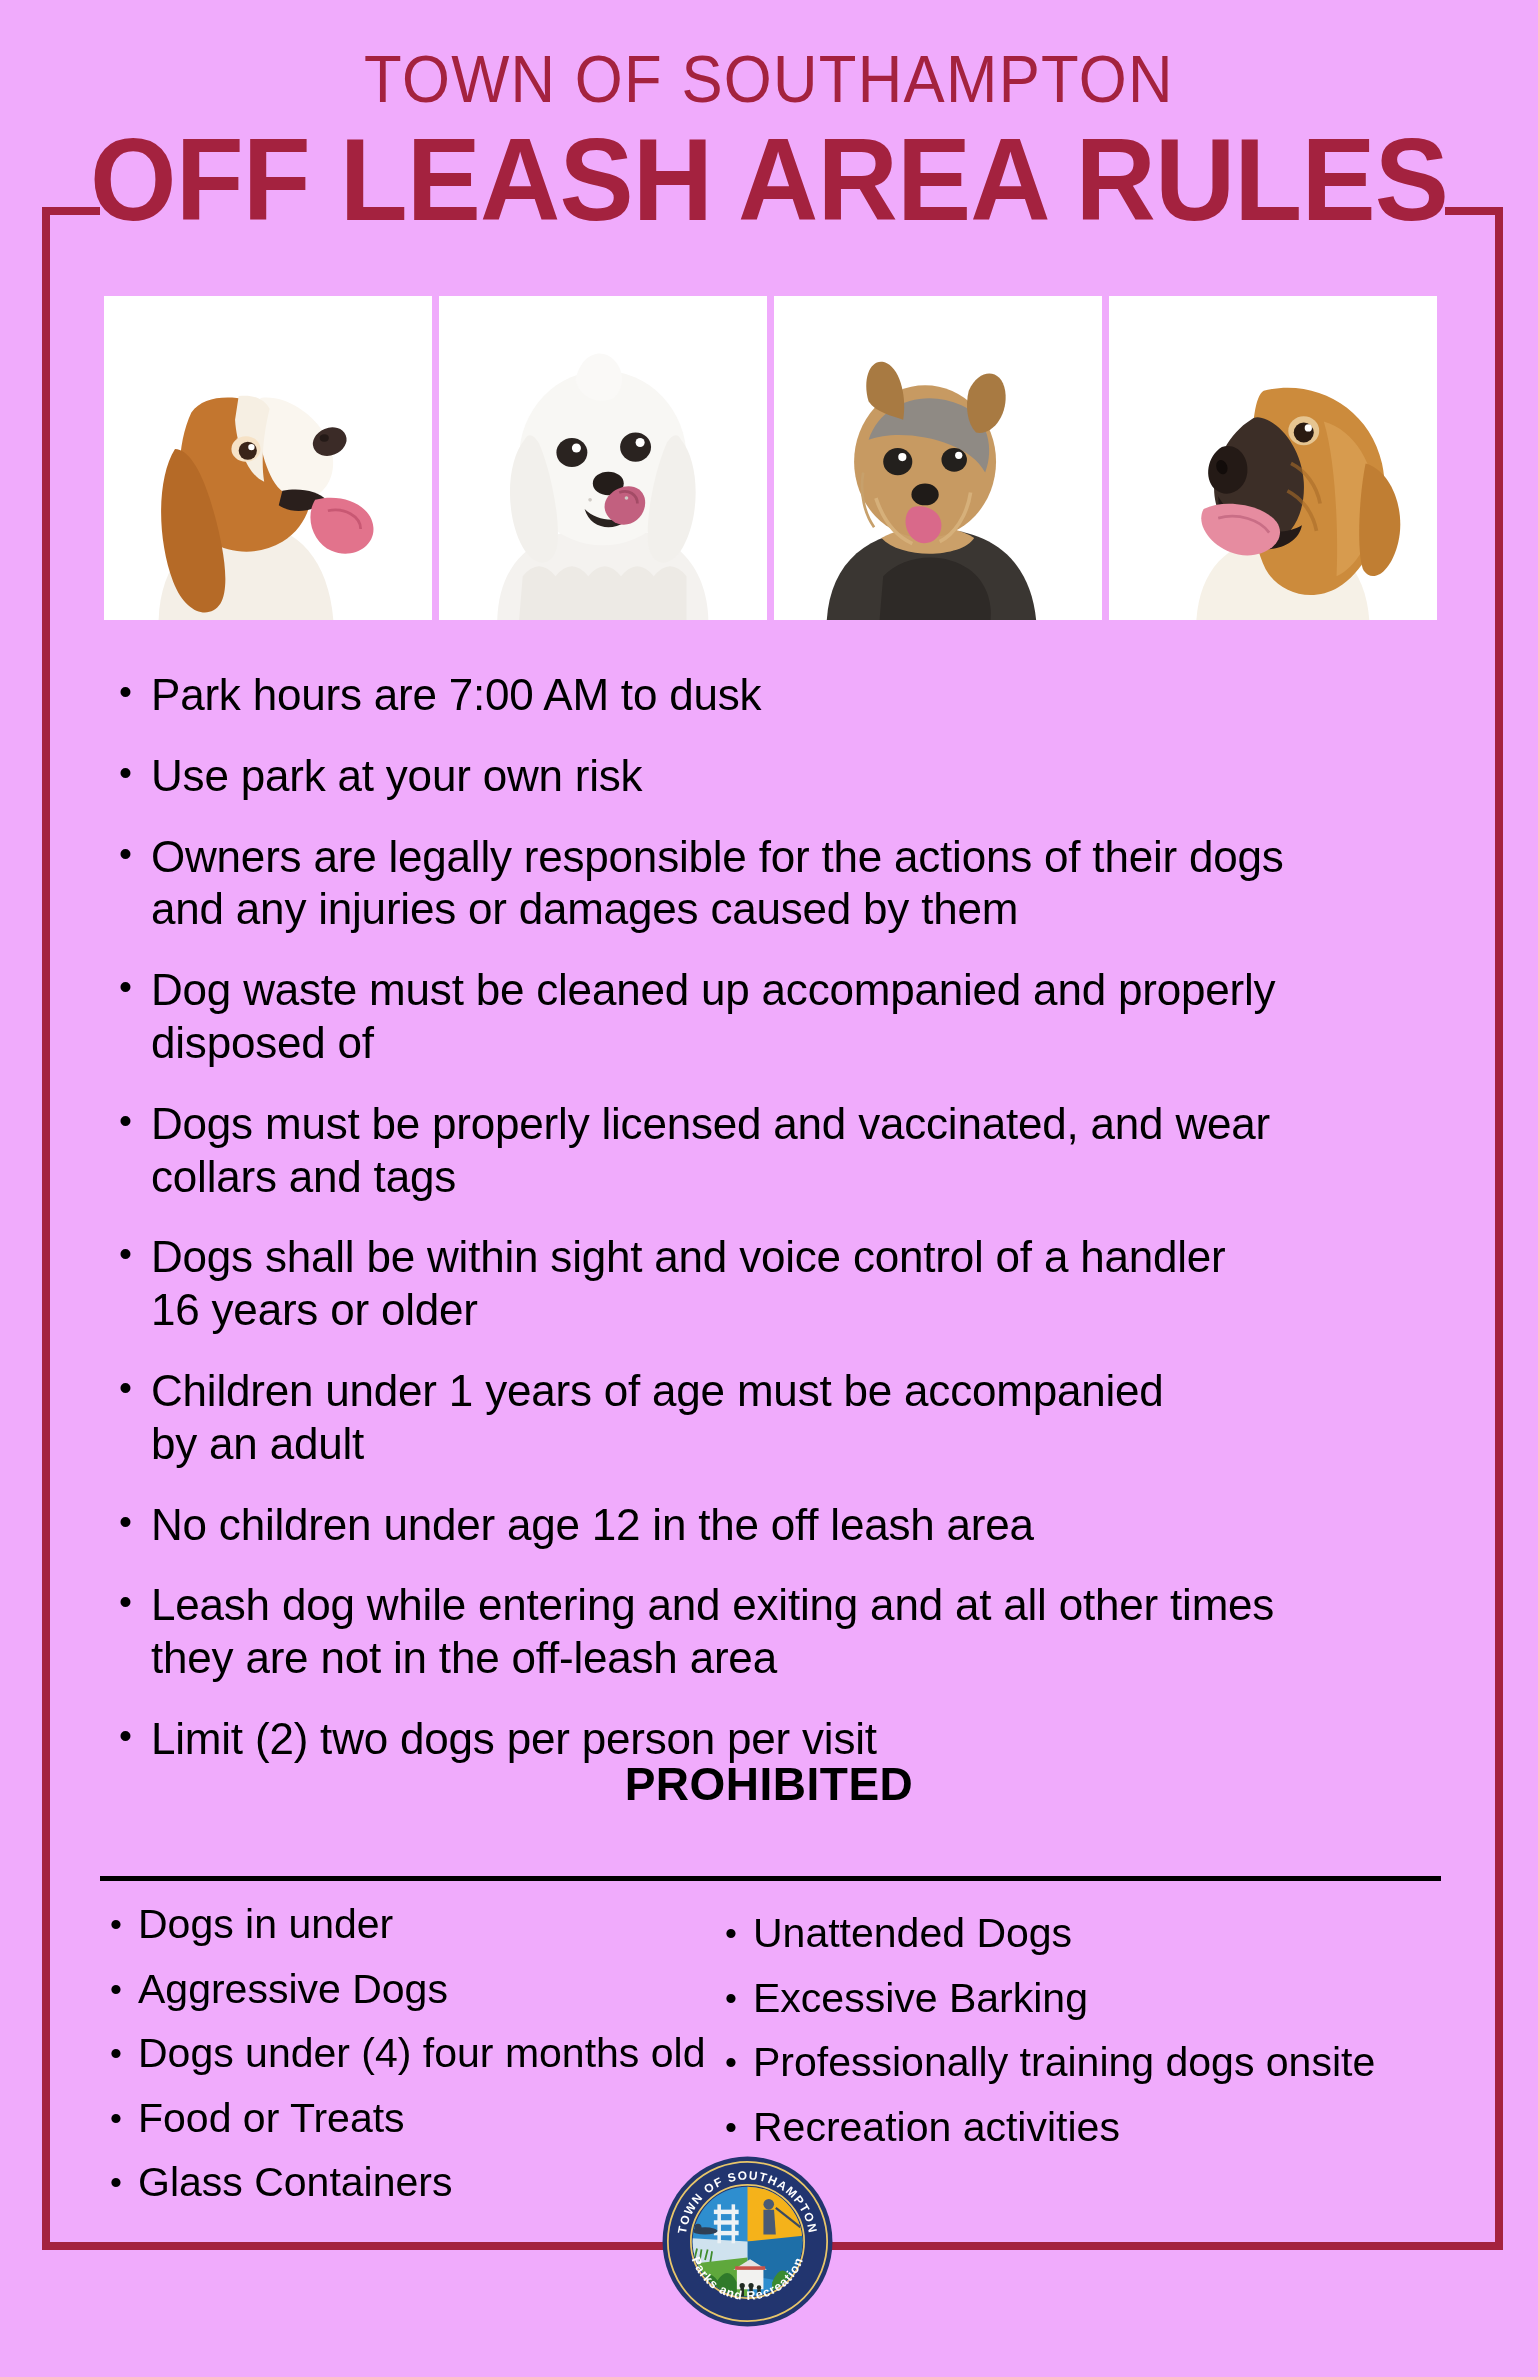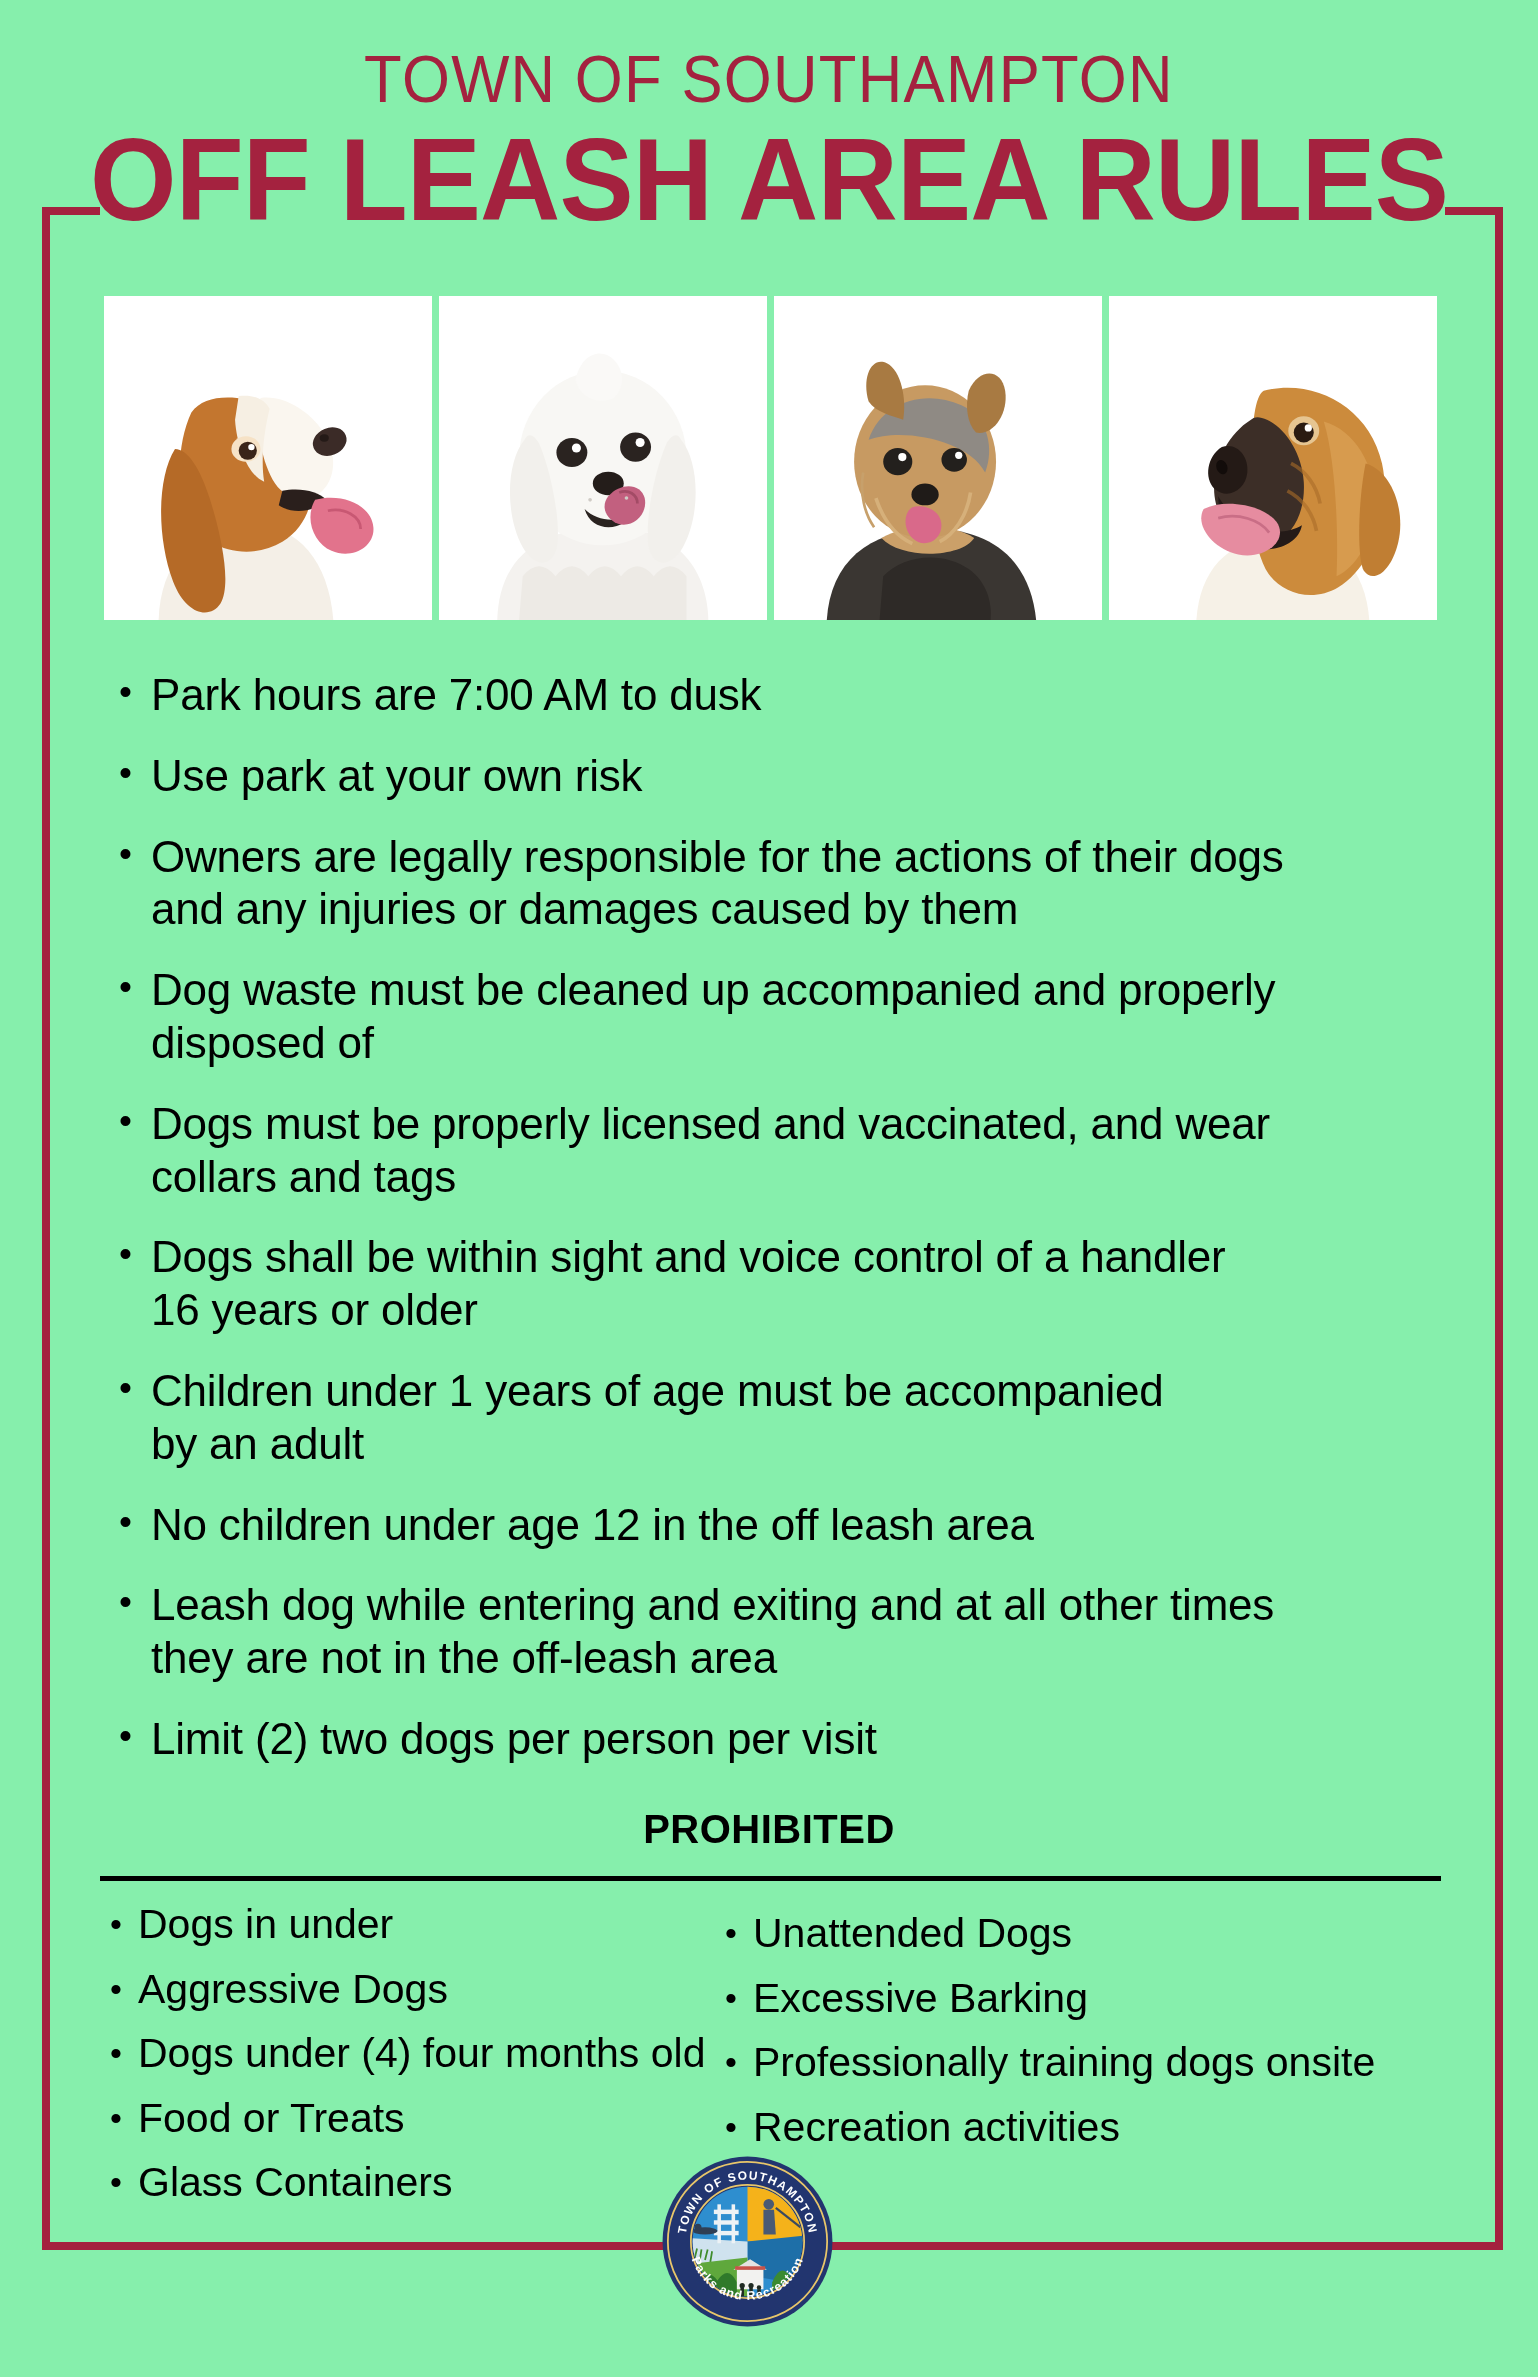--- a/index.html
+++ b/index.html
@@ -7,21 +7,21 @@
   html, body {
     width:1538px; height:2377px;
     background:#ffffff;
     font-family:"Liberation Sans", sans-serif;
     overflow:hidden;
   }
 
   .poster {
     position:relative;
     width:1538px; height:2377px;
-    background:#86efac;
+    background:#f0abfc;
   }
 
   
   .title-block {
     position:absolute;
     top:0; left:0; right:0;
     text-align:center;
     z-index:5;
   }
   .title-town {
@@ -114,23 +114,23 @@
     font-size:37px;
     line-height:1.25;
     text-align:left;
     color:#000;
   }
   .rule-text { flex:1; white-space:pre-line; }
 
   
   .prohibited-heading {
     position:absolute;
-    left:0; right:0; top:1807px;
+    left:0; right:0; top:1757px;
     text-align:center;
-    font-size:40px;
+    font-size:46px;
     font-weight:bold;
     letter-spacing:0.5px;
     color:#000;
     font-family:"Liberation Sans Narrow","Liberation Sans", sans-serif;
     z-index:4;
   }
   .prohibited-rule {
     position:absolute;
     left:100px; top:1876px;
     width:1341px; height:4.7px;

